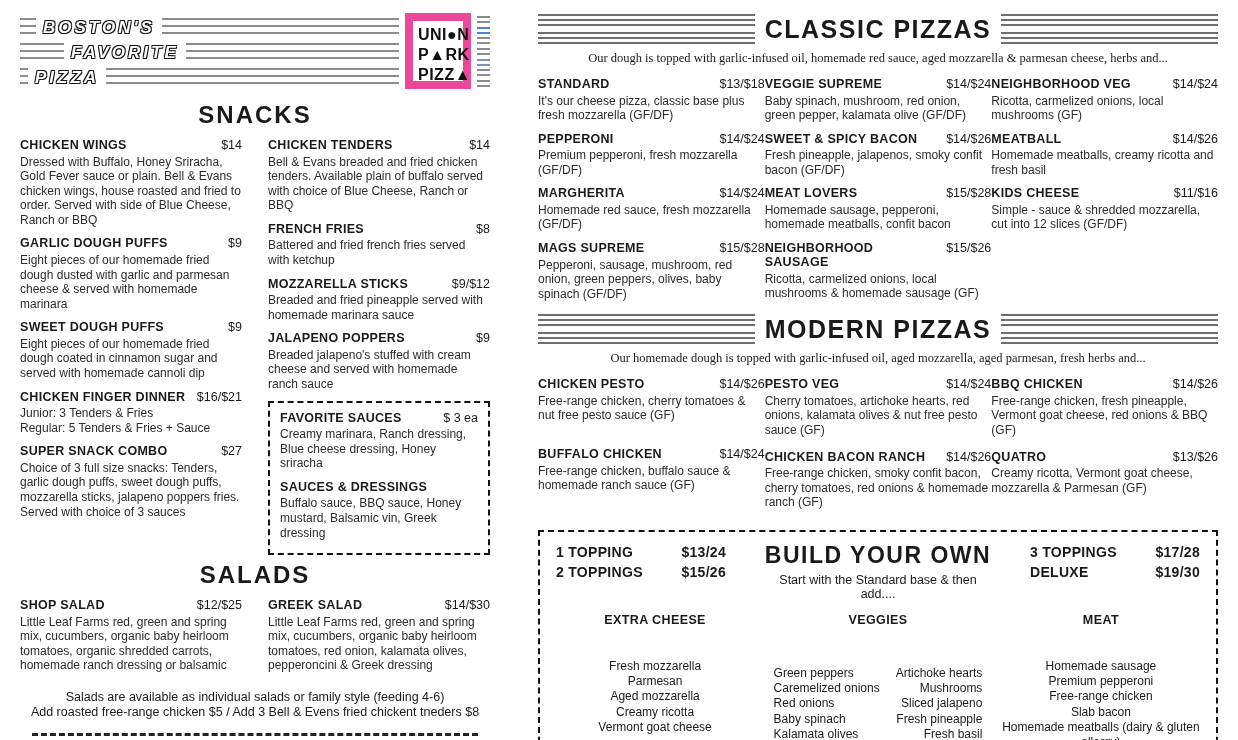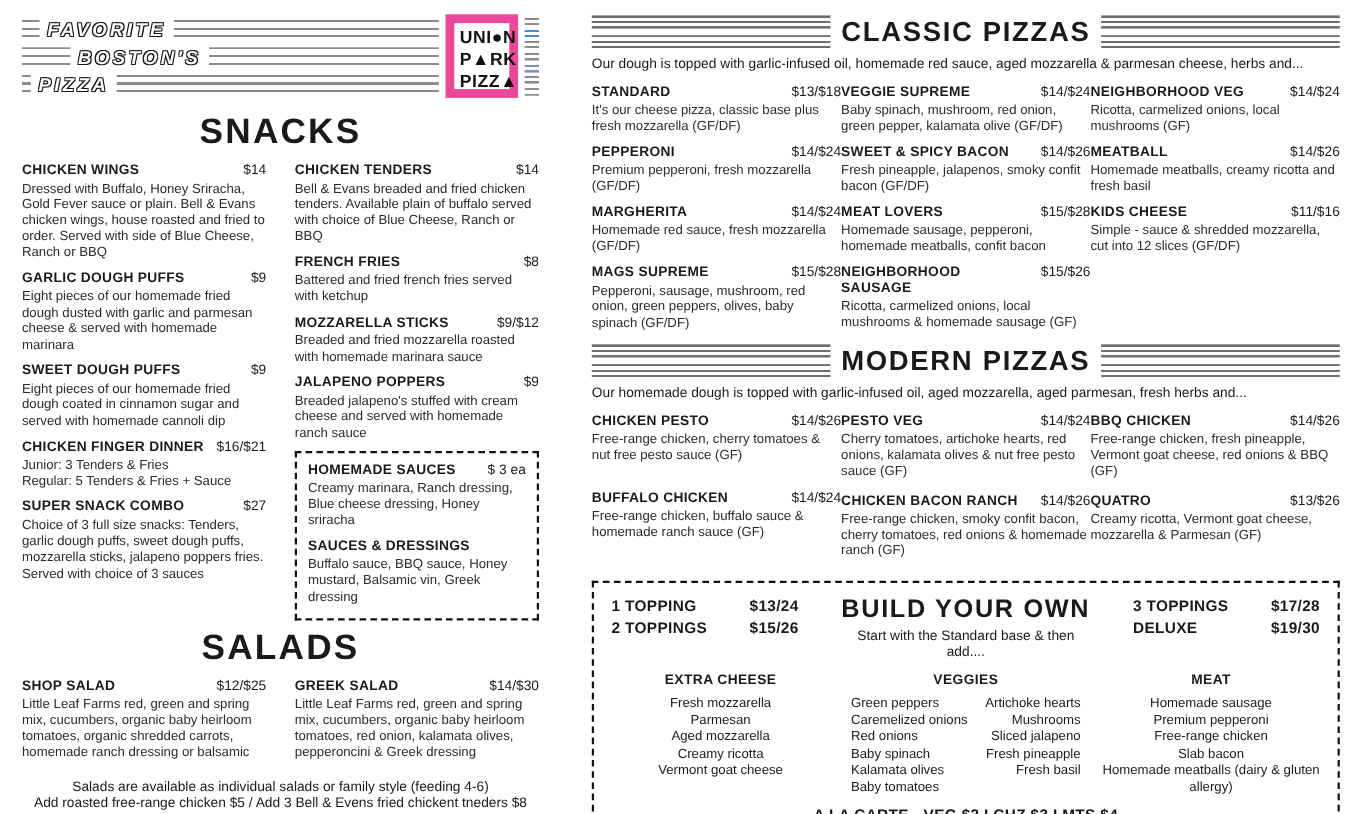--- a/index.html
+++ b/index.html
@@ -29,74 +29,74 @@
   .logo-box {
     border:8px solid #ec4899; width:66px; height:76px; padding:4px 5px;
     font-weight:700; font-size:16px; line-height:20px; letter-spacing:0.5px; color:#111;
   }
   .logo-side { display:flex; flex-direction:column; justify-content:space-between; height:74px; padding-top:3px; }
   .mini-dash { width:13px; height:7px; background:repeating-linear-gradient(to bottom,#8c8c8c 0 2px,transparent 2px 5px); }
   .mini-dash.blue { background:repeating-linear-gradient(to bottom,#4a86d8 0 2px,transparent 2px 5px); }
   .mini-dash.bluegray { background:repeating-linear-gradient(to bottom,#7d93b5 0 2px,transparent 2px 5px); }
 
   
-  .big-title { text-align:center; font-size:32px; font-weight:700; letter-spacing:2px; margin:6px 0 9px; }
+  .big-title { text-align:center; font-size:24px; font-weight:700; letter-spacing:2px; margin:6px 0 9px; }
   .two-col  { display:grid; grid-template-columns:1fr 1fr; column-gap:26px; }
   .three-col{ display:grid; grid-template-columns:1fr 1fr 1fr; column-gap:0; }
   .item { margin-bottom:9px; }
   .item-head { display:flex; justify-content:space-between; align-items:flex-start; }
   .item-name { font-weight:700; font-size:12.5px; letter-spacing:0.3px; }
   .item-price{ font-size:12.5px; white-space:nowrap; padding-left:8px; }
   .item-desc { font-size:12px; line-height:14.6px; color:#2b2b2b; margin-top:2.5px; white-space:pre-line; }
   .dashed-box { border:2px dashed #111; padding:8px 10px 4px; margin-top:2px; }
 
   .salads-note { text-align:center; font-size:12.5px; line-height:15.5px; margin-top:8px; white-space:pre-line; }
   .allergy-divider { border-top:3px dashed #222; margin:12px 12px 10px; }
 
   
   .sec-head { display:flex; align-items:center; margin-bottom:7px; }
   .sec-title { font-size:25px; font-weight:700; letter-spacing:1.5px; padding:0 10px; white-space:nowrap; }
   .sec-lines { flex:1; display:flex; flex-direction:column; justify-content:space-between; height:30px; }
   .sec-lines::before, .sec-lines::after {
     content:''; display:block; height:12px;
     background:repeating-linear-gradient(to bottom,#6f6f6f 0 2px,transparent 2px 5px);
   }
-  .intro { text-align:left; font-size:12.5px; margin-bottom:11px; }
+  .intro { text-align:center; font-size:12.5px; margin-bottom:11px;font-family:Liberation Serif, serif; }
 
   
   .byo-box { border:2.5px dashed #111; padding:10px 16px 8px; margin-top:8px; }
   .byo-top { display:grid; grid-template-columns:170px 1fr 170px; align-items:start;gap:36px; }
   .byo-price-row { display:flex; justify-content:space-between; font-size:14px; font-weight:700; letter-spacing:0.3px; line-height:20px; }
   .byo-title { font-size:23px; font-weight:700; letter-spacing:1.5px; text-align:center; }
   .byo-sub { text-align:center; font-size:12.5px; margin-top:4px; }
   .byo-cols { display:grid; grid-template-columns:1fr 1.25fr 1fr; margin-top:12px; }
   .byo-col-header { font-weight:700; font-size:12.5px; text-align:center; margin-bottom:7px; letter-spacing:0.4px; }
-  .byo-list { list-style:none; font-size:12px; line-height:15.2px; text-align:center; }
+  .byo-list { list-style:none; font-size:12px; line-height:15.2px; text-align:center;margin-top:32px; }
   .veg-cols { display:flex; justify-content:center; gap:16px; }
   .veg-cols .byo-list.left  { text-align:left; }
   .veg-cols .byo-list.right { text-align:right; }
   .byo-alacarte { text-align:center; font-size:14px; letter-spacing:0.3px; margin-top:9px; font-weight:700; }
 </style>
 </head>
 <body>
 
 <div class="page">
 
   <div class="half-left">
 
     <div class="brand-row">
       <div class="tagline">
         <div class="tag-row">
           <span class="seg pre"></span>
-          <span class="tag-text">FAVORITE</span>
+          <span class="tag-text">BOSTON'S</span>
           <span class="seg fill"></span>
         </div>
         <div class="tag-row">
           <span class="seg pre"></span>
-          <span class="tag-text">BOSTON'S</span>
+          <span class="tag-text">FAVORITE</span>
           <span class="seg fill"></span>
         </div>
         <div class="tag-row">
           <span class="seg pre"></span>
           <span class="tag-text">PIZZA</span>
           <span class="seg fill"></span>
         </div>
       </div>
       <div class="logo-box">
         <div>UNI●N</div>
@@ -177,36 +177,36 @@
                 <span class="item-price">$8</span>
               </div>
               <div class="item-desc">Battered and fried french fries served with ketchup</div>
             </div>
 
             <div class="item">
               <div class="item-head">
                 <span class="item-name">MOZZARELLA STICKS</span>
                 <span class="item-price">$9/$12</span>
               </div>
-              <div class="item-desc">Breaded and fried mozzarella roasted with homemade marinara sauce</div>
+              <div class="item-desc">Breaded and fried pineapple served with homemade marinara sauce</div>
             </div>
 
             <div class="item">
               <div class="item-head">
                 <span class="item-name">JALAPENO POPPERS</span>
                 <span class="item-price">$9</span>
               </div>
               <div class="item-desc">Breaded jalapeno's stuffed with cream cheese and served with homemade ranch sauce</div>
             </div>
           </div>
         <div class="dashed-box">
 
             <div class="item">
               <div class="item-head">
-                <span class="item-name">HOMEMADE SAUCES</span>
+                <span class="item-name">FAVORITE SAUCES</span>
                 <span class="item-price">$ 3 ea</span>
               </div>
               <div class="item-desc">Creamy marinara, Ranch dressing, Blue cheese dressing, Honey sriracha</div>
             </div>
 
             <div class="item">
               <div class="item-head">
                 <span class="item-name">SAUCES &amp; DRESSINGS</span>
                 <span class="item-price"></span>
               </div>

